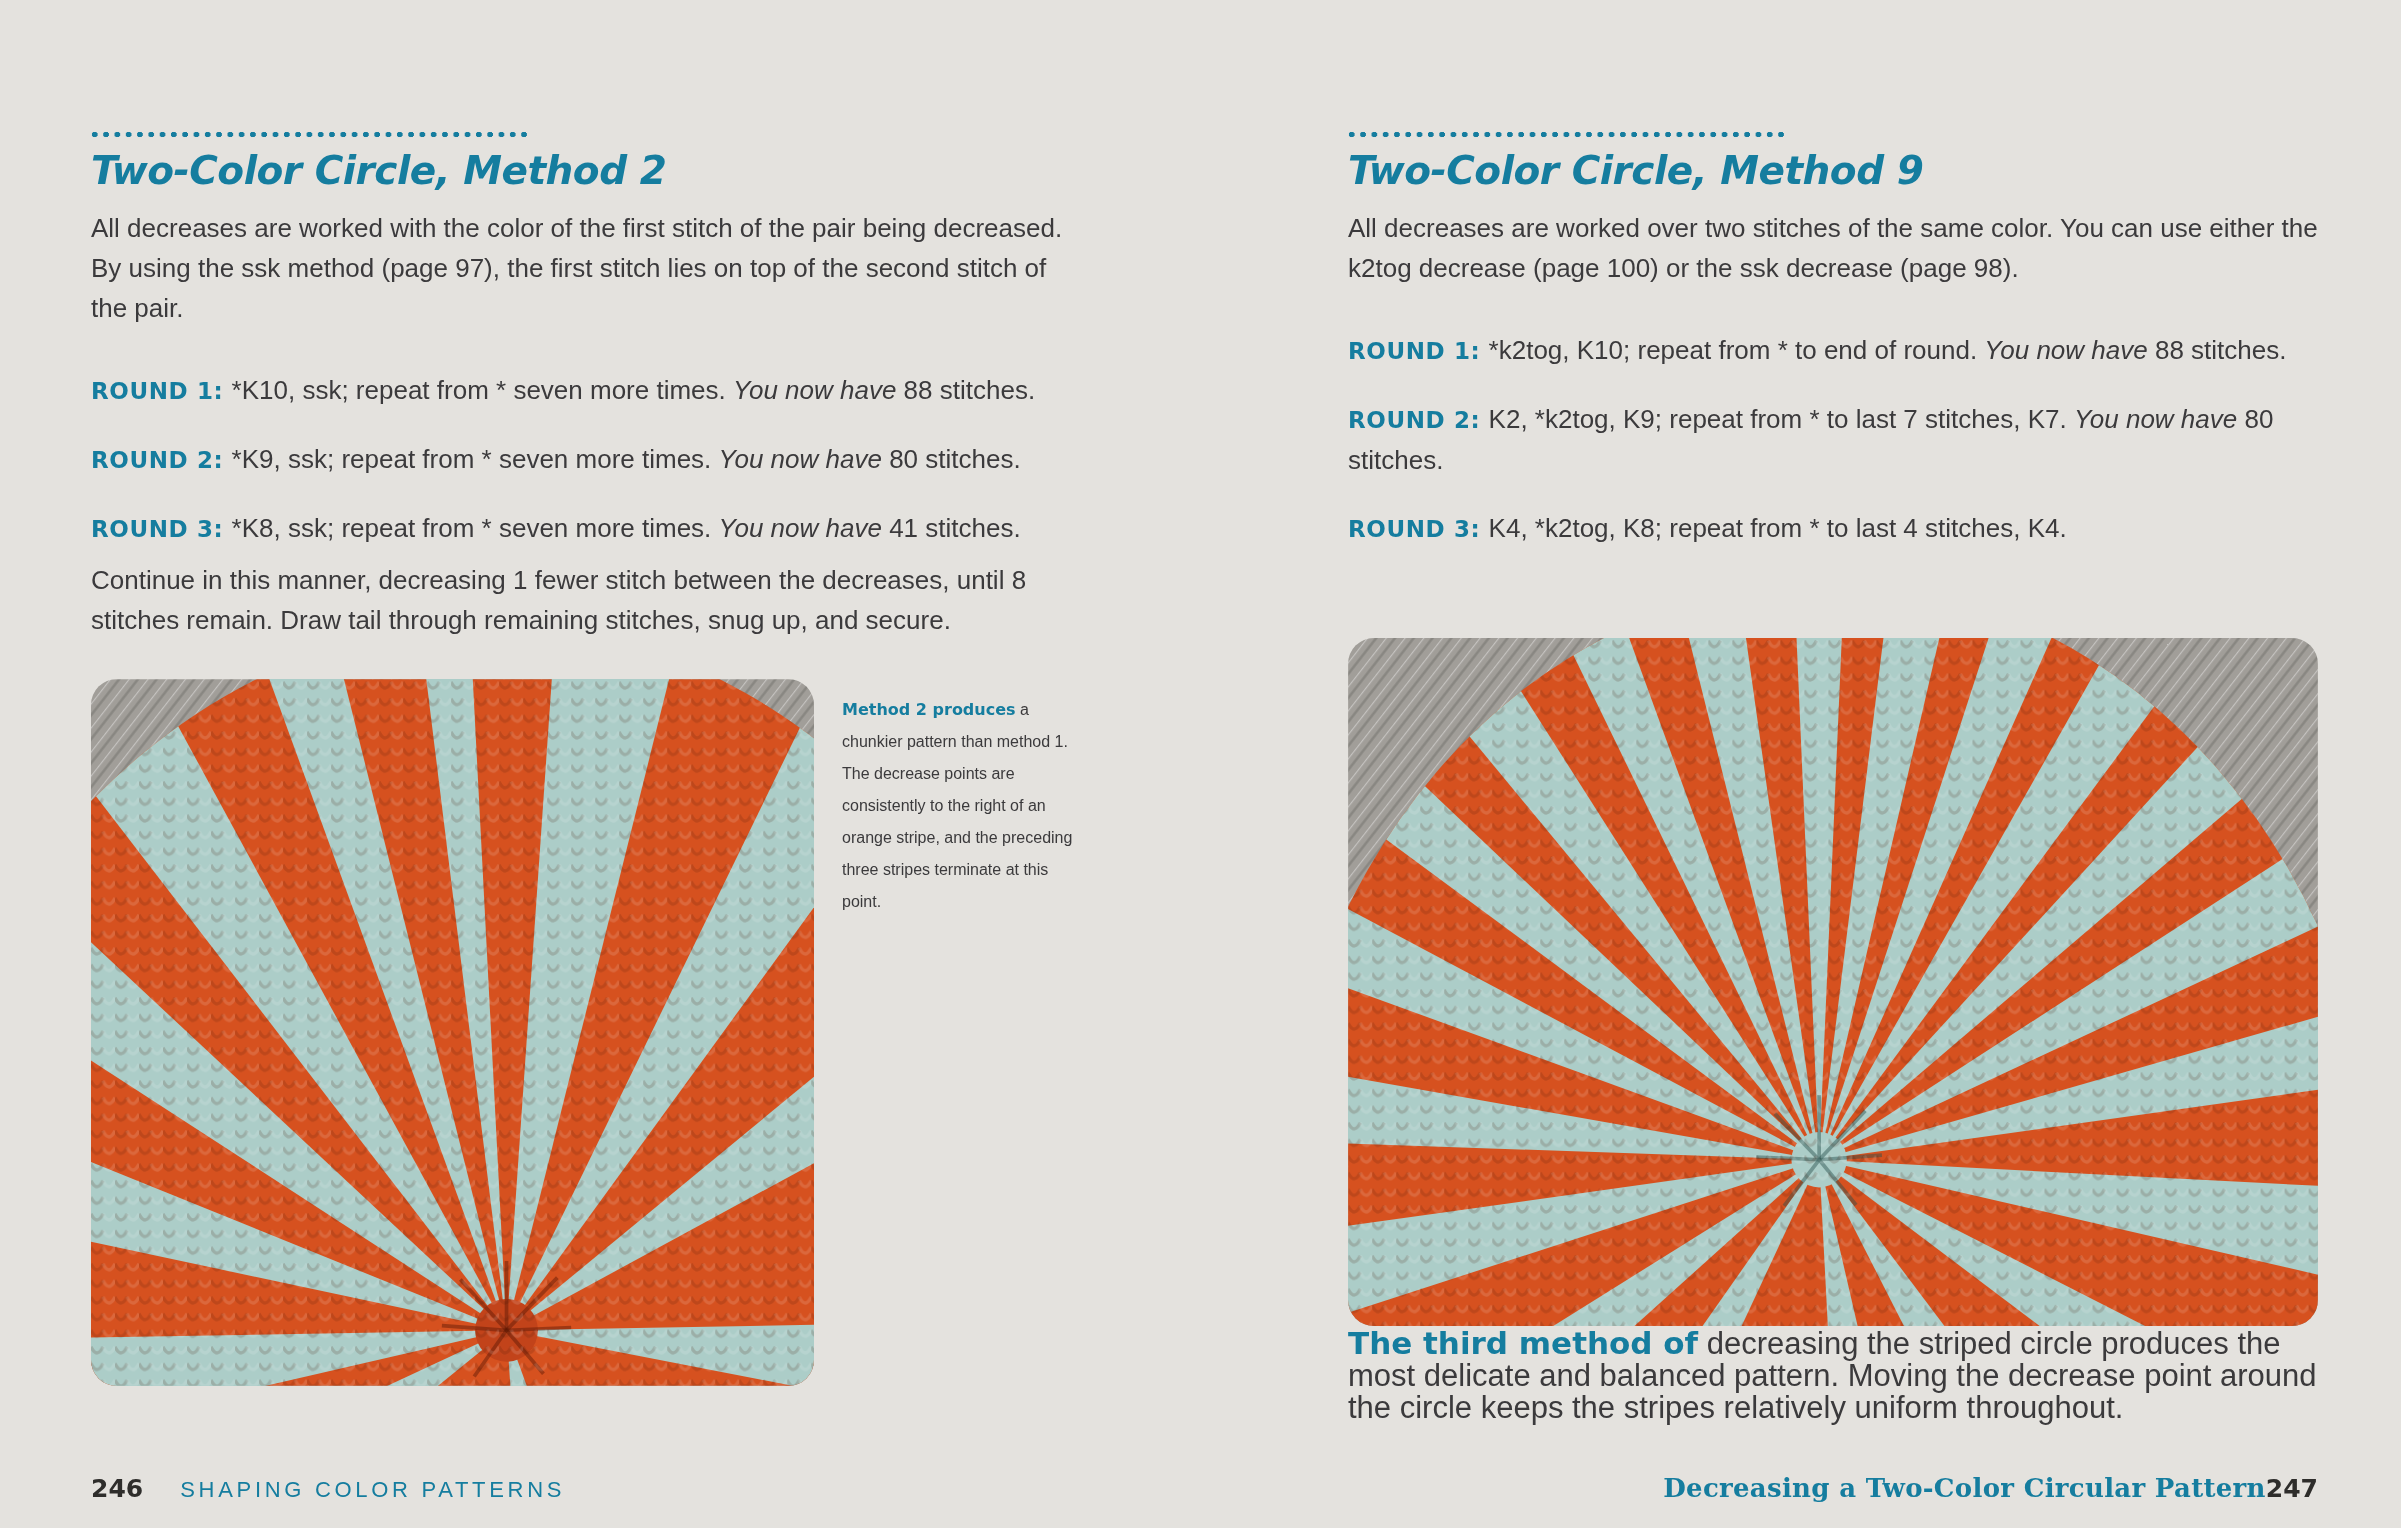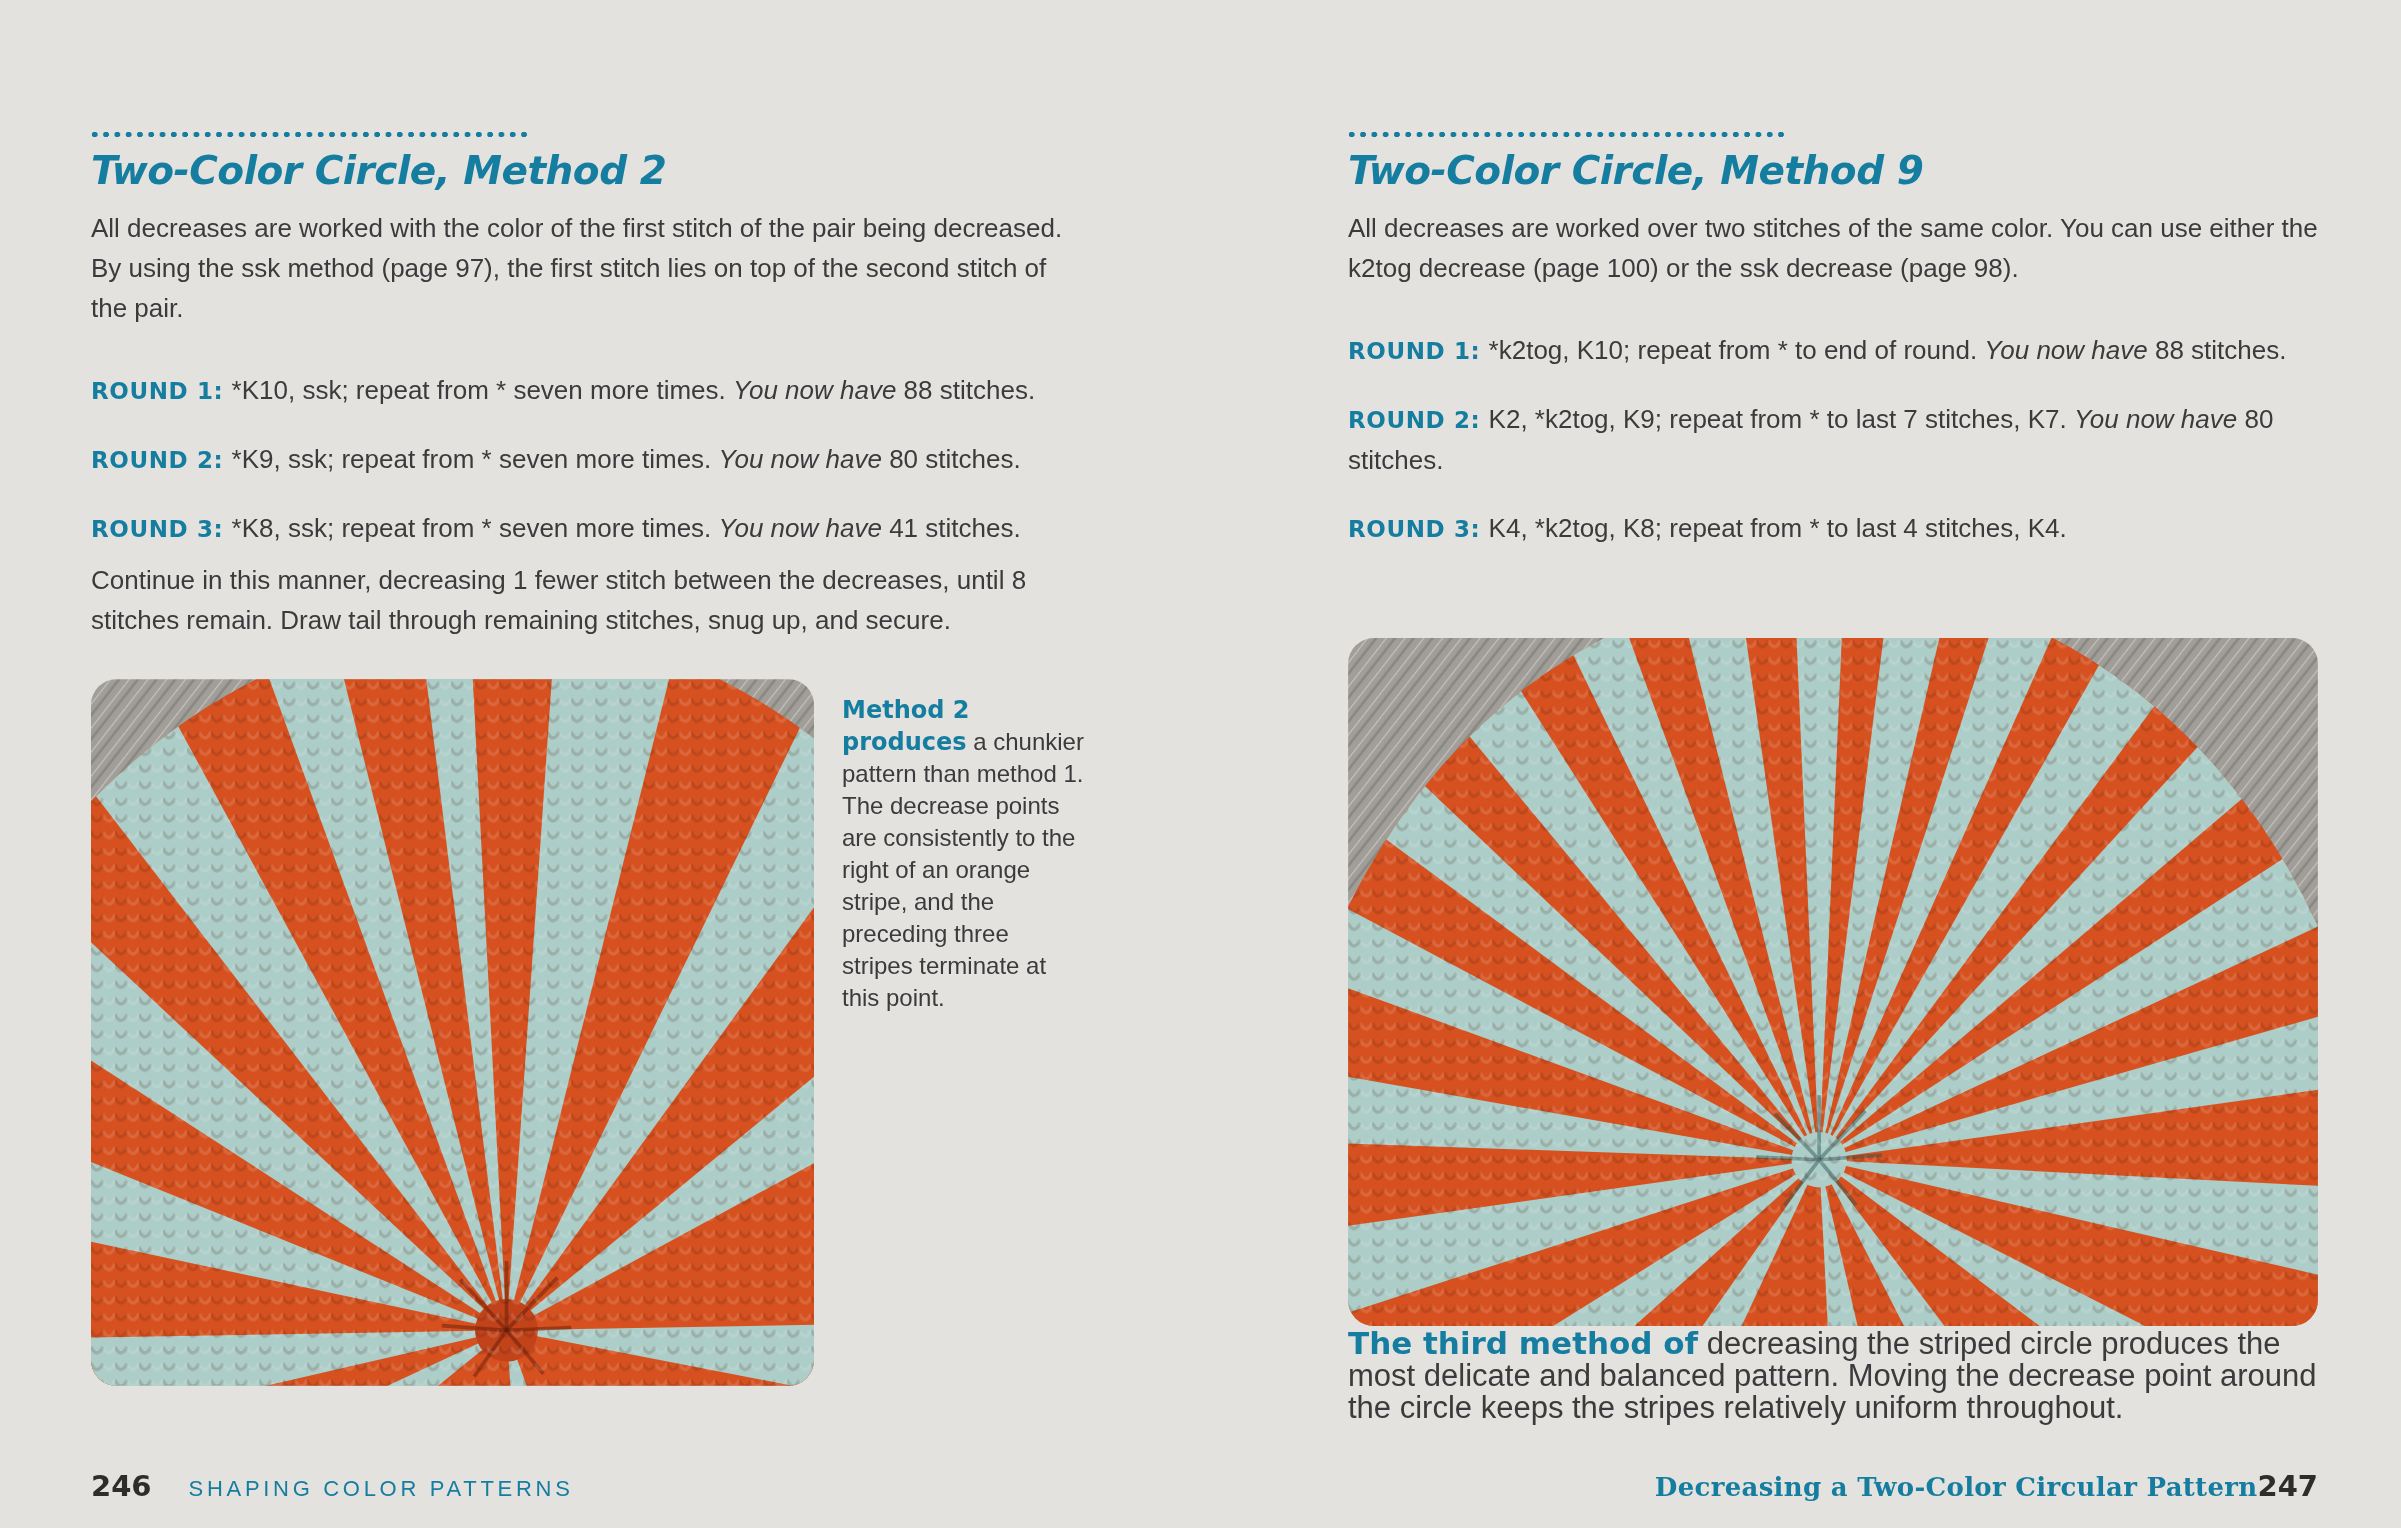--- a/index.html
+++ b/index.html
@@ -60,42 +60,42 @@
   
   .photo-row{ display:flex; margin-top:39px; }
   .photo{
     border-radius:26px; overflow:hidden; flex:none;
     box-shadow:inset 0 0 0 0.9px rgba(0,0,0,0.06);
     font-size:0; line-height:0;
   }
   .photo svg{ display:block; }
   .side-caption{
     width:251px; margin-left:28px; padding-top:14.8px;
-    font-size:24px; line-height:32px;
+    font-size:16px; line-height:32px;
   }
   .caption-lead{
     font-family:"DejaVu Sans", sans-serif;
     font-weight:bold;
     color:var(--accent);
   }
   .photo-right{ margin-top:89px; }
   .below-caption{
     margin-top:1px;
     font-size:31px; line-height:32px;
     width:970px;
   }
 
   
   .footer{ position:absolute; bottom:26px; display:flex; align-items:baseline; }
   .footer-left{ left:91px; gap:37px; }
   .footer-right{ right:83px; }
   .page-num{
     font-family:"DejaVu Sans", sans-serif;
     font-weight:bold;
-    font-size:29px;
+    font-size:25px;
     color:var(--page-num-ink);
   }
   .section-label{
     font-size:22px; letter-spacing:3.7px;
     color:var(--accent);
   }
   .chapter-label{
     font-family:"DejaVu Serif", serif;
     font-weight:bold;
     font-size:26px; letter-spacing:0.3px;

